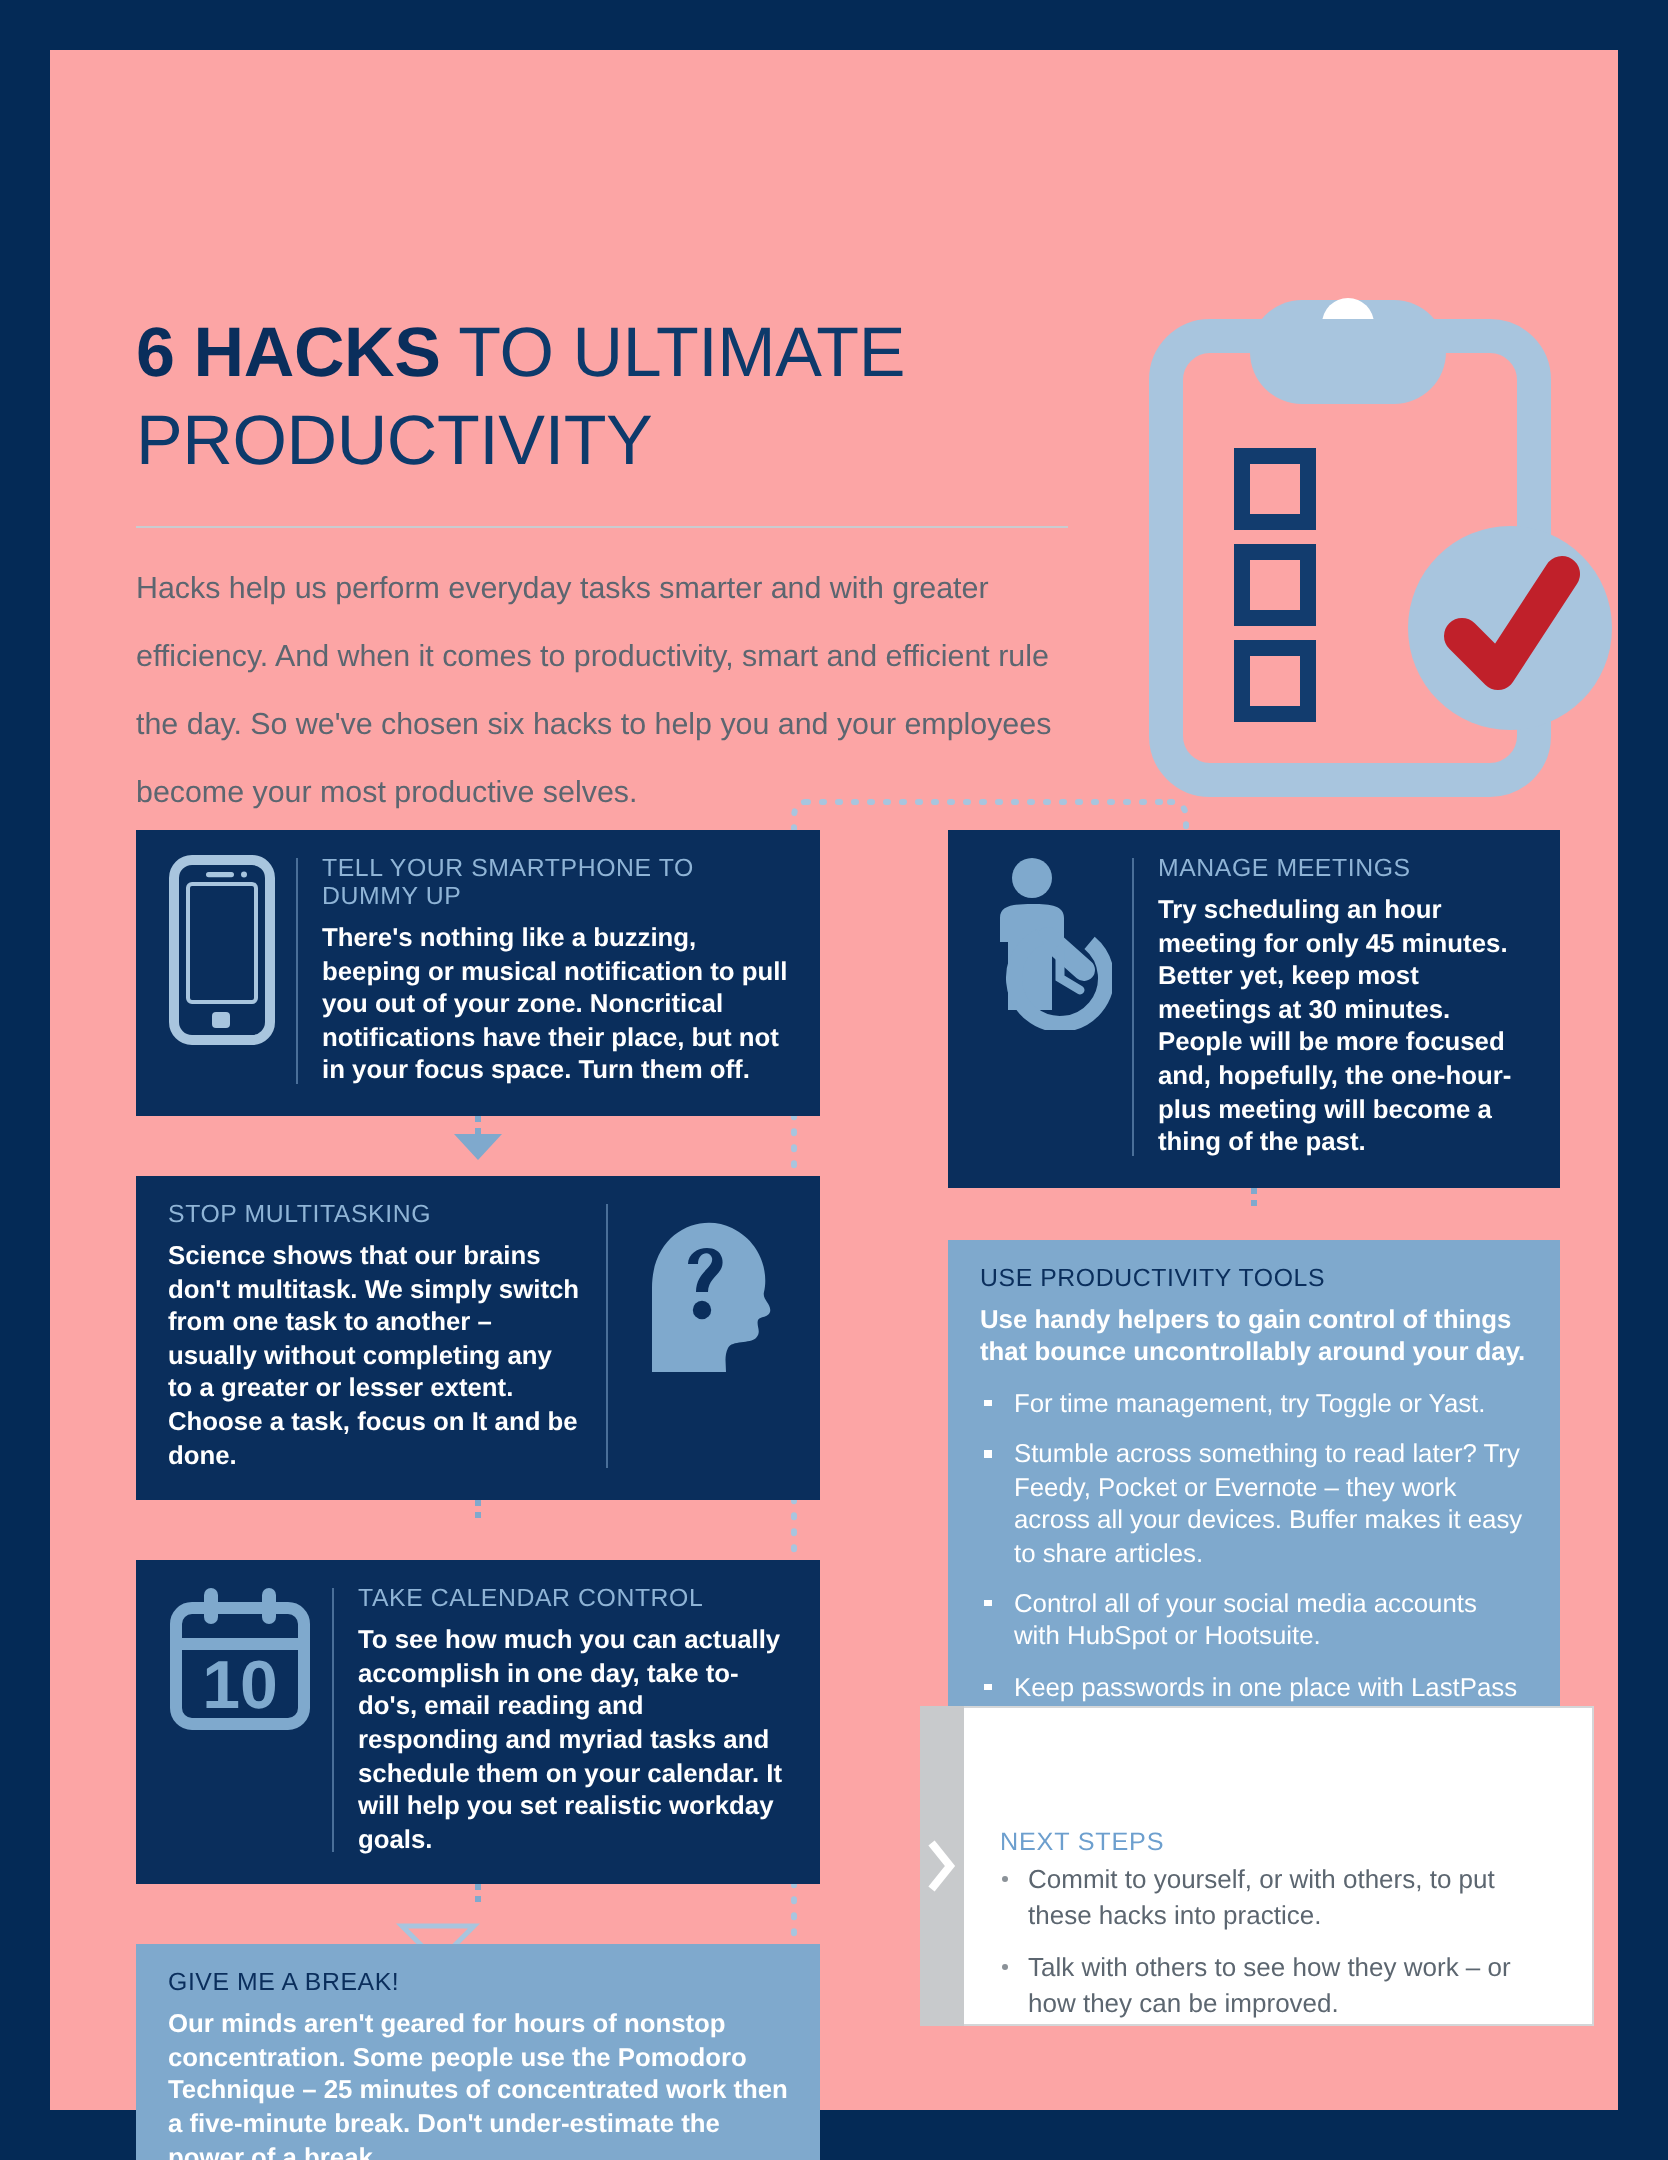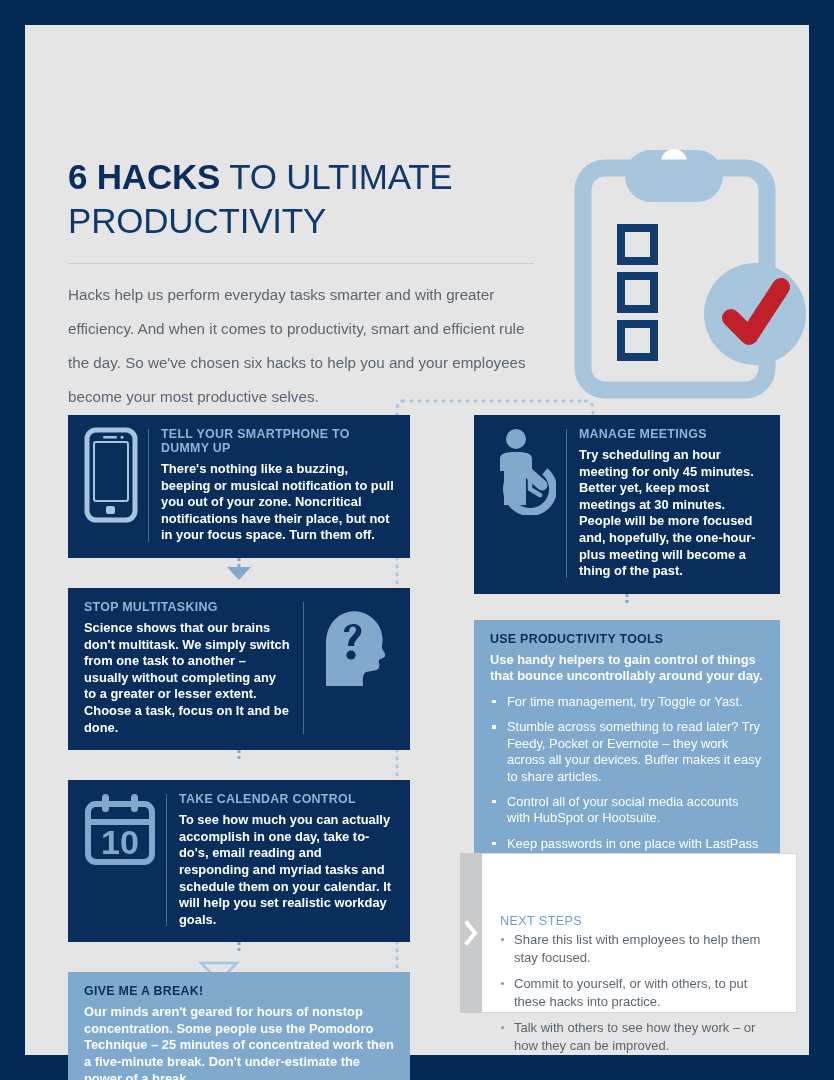--- a/index.html
+++ b/index.html
@@ -6,21 +6,21 @@
   html, body { width: 834px; height: 1080px; }
   body {
     font-family: "Liberation Sans", sans-serif;
     background: #042a56;
     overflow: hidden;
   }
   .frame {
     position: absolute;
     left: 25px; top: 25px;
     width: 784px; height: 1030px;
-    background: #e5e5e5;
+    background: #fca5a5;
   }
 
   
   .header { position: absolute; left: 43px; top: 130px; width: 470px; }
   .title {
     font-size: 35px;
     line-height: 44px;
     color: #0d3a6b;
     font-weight: 300;
     letter-spacing: -0.2px;
@@ -51,21 +51,21 @@
   .card.blue  { background: #7fa9cd; }
 
   .card-row { display: flex; align-items: stretch; }
   .card-icon { flex: 0 0 auto; display: flex; align-items: flex-start; justify-content: center; }
   .divider-l { border-left: 1px solid #4a6f99; margin: 2px 12px 2px 10px; }
   .divider-r { border-right: 1px solid #4a6f99; margin: 2px 12px 2px 0; }
   .card-body { flex: 1 1 auto; min-width: 0; }
 
   .card-title {
     font-size: 12.4px;
-    font-weight: 700;
+    font-weight: 400;
     letter-spacing: 0.3px;
     margin-bottom: 6px;
   }
   .navy .card-title { color: #8fb4d6; }
   .blue .card-title { color: #0a2e5c; }
   .card-text {
     font-size: 12.9px;
     line-height: 16.6px;
     font-weight: 700;
   }
@@ -335,20 +335,19 @@
 
   <div class="nextsteps">
     <div class="ns-tab">
       <svg width="14" height="26" viewBox="0 0 14 26">
         <path d="M 3,3 L 11,13 L 3,23" fill="none" stroke="#ffffff" stroke-width="4" stroke-linecap="square"></path>
       </svg>
     </div>
     <div class="ns-panel">
       <div class="ns-title">NEXT STEPS</div>
       <ul class="ns-list">
-        <li>Share this list with employees to help them stay focused.</li>
         <li>Commit to yourself, or with others, to put these hacks into practice.</li>
         <li>Talk with others to see how they work – or how they can be improved.</li>
       </ul>
     </div>
   </div>
 
 </div>
 
 </body></html>

